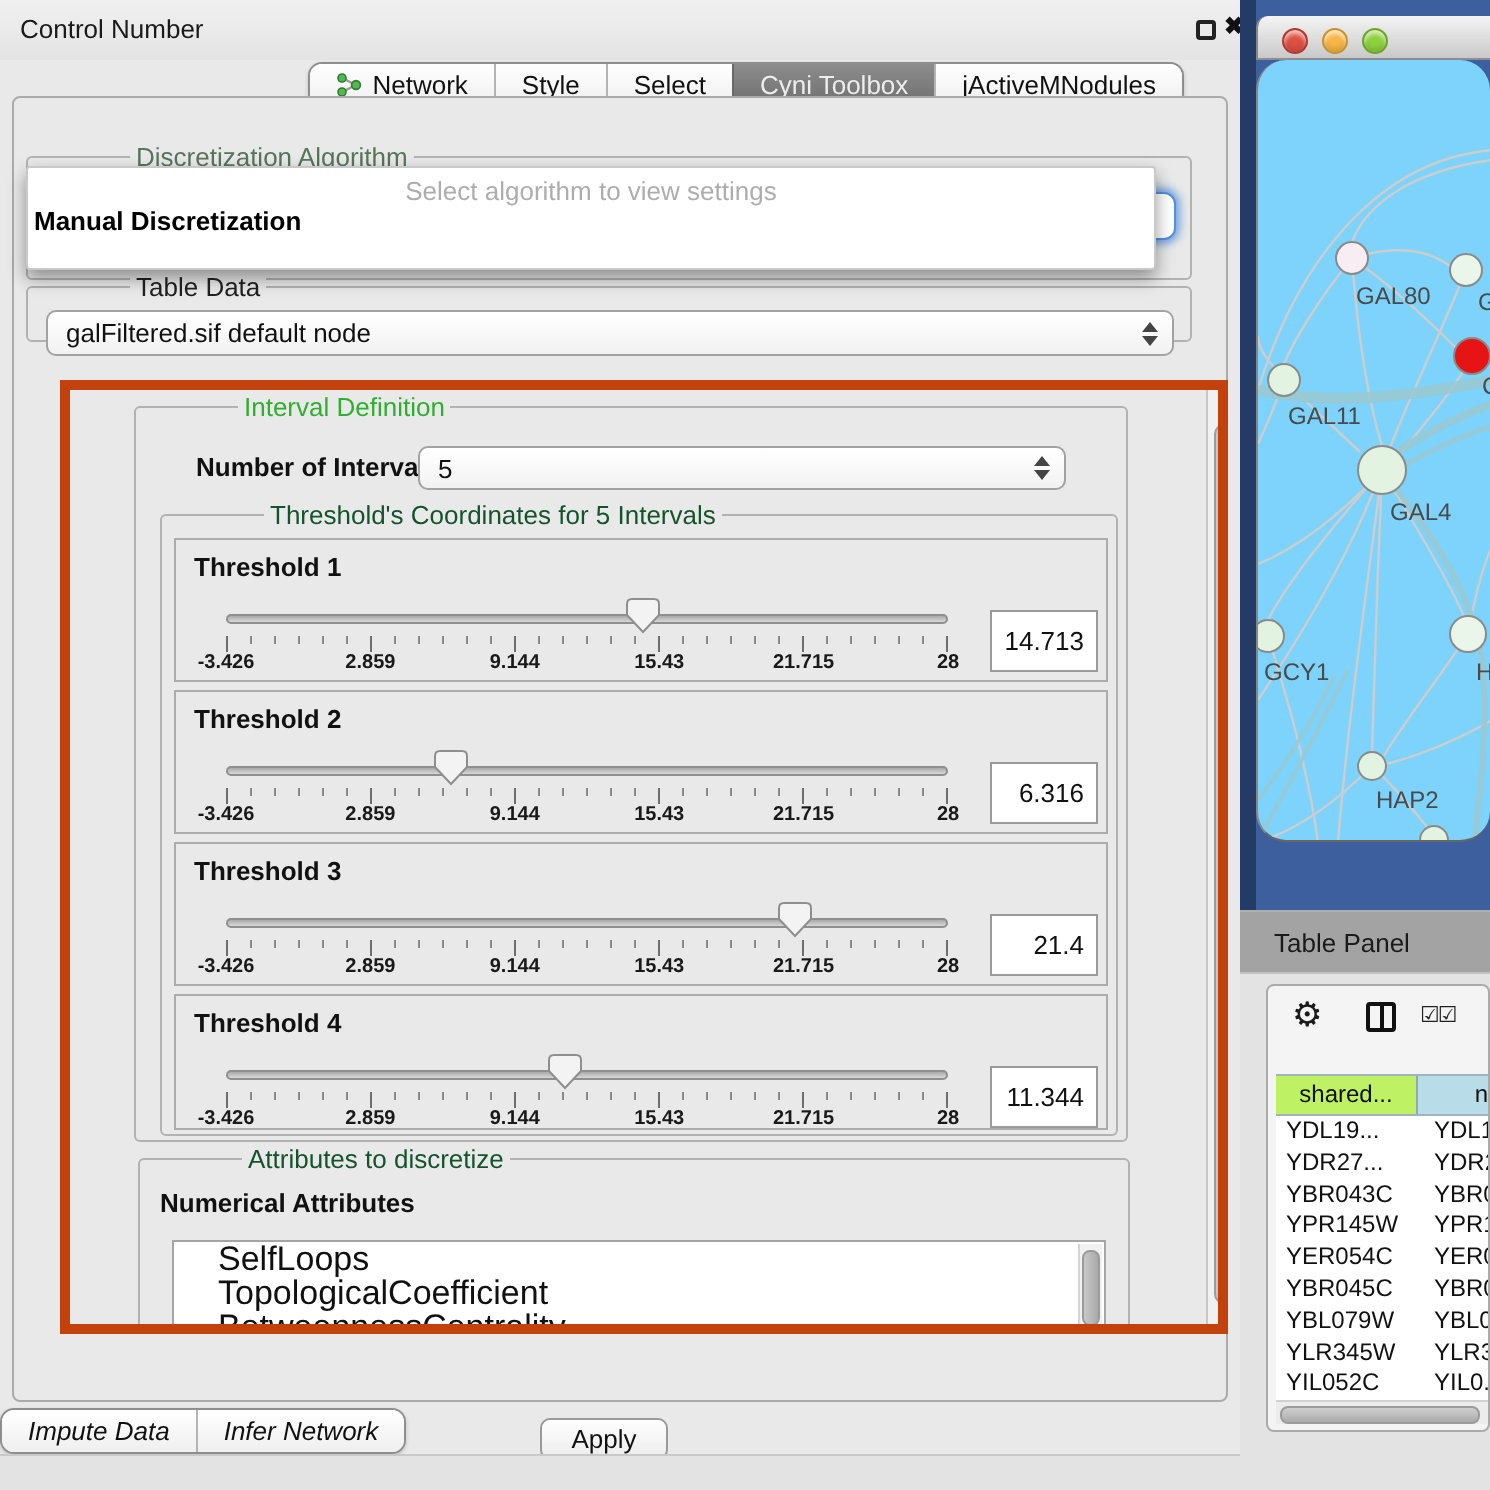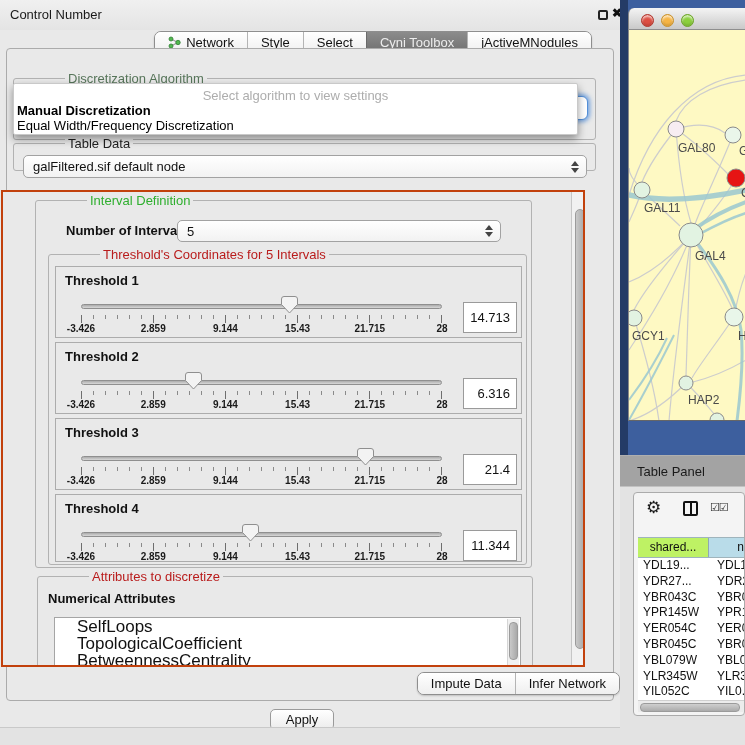--- a/index.html
+++ b/index.html
@@ -18,40 +18,40 @@
   .seg { display:flex; align-items:center; gap:5px; padding:3px 13px; font-size:13px; color:#111; background:linear-gradient(#FFFFFF,#EFEFEF); border-left:1px solid #B4B4B4; white-space:nowrap; }
   .seg:first-child { border-left:none; }
   .seg.sel { background:linear-gradient(#8C8C8C,#6F6F6F); color:#EDEDED; border-color:#6A6A6A; }
   .tabrow { left:0; top:31px; width:592px; display:flex; justify-content:flex-end;text-decoration:underline; }
 
   .panel { left:6px; top:48px; width:608px; height:653px; background:#E9E9E9; border:1px solid #ABABAB; border-radius:4px; }
 
   .group { position:absolute; border:1px solid #B2B2B2; border-radius:3px; background:#E9E9E9; }
   .legend { position:absolute; top:-8px; left:7px; background:#E9E9E9; padding:0 3px; font-size:13px; white-space:nowrap;margin-left:44px; }
   .legend.green { color:#2FAF2F; }
-  .legend.blue  { color:#b91c1c; }
+  .legend.blue  { color:#14532d; }
   .legend.dim   { color:#57755A; }
   .legend.dark  { color:#222; }
 
   .combo { position:absolute; background:linear-gradient(#FFFFFF,#F2F2F2); border:1px solid #A2A2A2; border-radius:5px; font-size:13px; color:#111; }
   .combo .val { position:absolute; left:9px; top:3px; white-space:nowrap; }
   .stepper { position:absolute; right:7px; top:50%; transform:translateY(-50%); display:flex; flex-direction:column; gap:2px; }
   .stepper i { display:block; width:0; height:0; border-left:4px solid transparent; border-right:4px solid transparent; }
   .stepper .up { border-bottom:5px solid #444; }
   .stepper .dn { border-top:5px solid #444; }
 
   .focus-combo { position:absolute; left:20px; top:96px; width:568px; height:24px; background:#fff; border:1px solid #5590D8; border-radius:6px; box-shadow:0 0 4px 2px rgba(96,150,220,.85); z-index:2; }
 
   .popup { position:absolute; left:13px; top:83px; width:565px; height:52px; background:#FFFFFF; border:1px solid #C9C9C9; border-radius:2px; box-shadow:0 4px 9px rgba(0,0,0,.4); z-index:10; }
   .popup .hdr { position:absolute; top:4px; left:0; width:100%; text-align:center; font-size:13px; color:#ADADAD; }
   .popup .it1 { position:absolute; top:19px; left:3px; font-size:13px; font-weight:bold; color:#000; }
   .popup .it2 { position:absolute; top:34px; left:3px; font-size:13px; color:#000; }
 
   
-  .viewport { left:1px; top:190px; width:584px; height:477px; border:2px solid #c2410c; overflow:hidden; background:#E9E9E9; }
+  .viewport { left:30px; top:190px; width:584px; height:477px; border:5px solid #c2410c; overflow:hidden; background:#E9E9E9; }
   .vtrack { position:absolute; left:568px; top:0; width:16px; height:477px; background:#F1F1F1; border-left:1px solid #C6C6C6; }
   .vthumb { position:absolute; left:3px; top:17px; width:10px; height:440px; border-radius:5px; background:linear-gradient(90deg,#C9C9C9,#A9A9A9); border:1px solid #9B9B9B; }
 
   .boldlbl { font-size:13px; font-weight:bold; color:#111; white-space:nowrap; }
 
   .thrbox { position:absolute; left:6px; width:467px; height:72px; border:1px solid #ACACAC; background:#E9E9E9; }
   .thr-title { position:absolute; left:9px; top:6px; font-size:13px; font-weight:bold; color:#111; }
   .track { position:absolute; left:25px; top:37px; width:361px; height:5px; background:linear-gradient(#ABABAB,#D8D8D8); border:1px solid #8F8F8F; border-radius:3px; }
   .ticks-minor { position:absolute; left:25px; top:48px; width:362px; height:4px;
      background:repeating-linear-gradient(to right,#8A8A8A 0,#8A8A8A 1px,transparent 1px,transparent 12px); }
@@ -62,32 +62,32 @@
   .thumb { position:absolute; top:29px; width:17px; height:18px; }
   .vfield { position:absolute; left:407px; top:35px; width:54px; height:31px; border:1px solid #9A9A9A; background:#fff; font-family:"Liberation Sans",sans-serif; font-size:13px; color:#111; text-align:right; padding-right:6px; }
 
   .listbox { position:absolute; left:16px; top:40px; width:467px; height:56px; background:#fff; border:1px solid #A5A5A5; overflow:hidden; }
   .listbox .li { padding:1px 0 1px 22px; font-size:17px; color:#111; line-height:15px; white-space:nowrap; }
   .ltrack { position:absolute; right:1px; top:1px; width:12px; height:54px; background:#F1F1F1; border-left:1px solid #D5D5D5; }
   .lthumb { position:absolute; left:1px; top:3px; width:9px; height:38px; border-radius:4px; background:linear-gradient(90deg,#C9C9C9,#A9A9A9); border:1px solid #9B9B9B; }
 
   .apply-btn { left:270px; top:671px; width:64px; height:21px; background:linear-gradient(#FFFFFF,#ECECEC); border:1px solid #9A9A9A; border-radius:5px; font-size:13px; color:#111; text-align:center; line-height:19px;margin-top:38px; }
 
-  .bottomtabs { left:0; top:672px; width:620px; display:flex; justify-content:flex-end; }
+  .bottomtabs { left:0; top:704px; width:620px; display:flex; justify-content:flex-start;font-style:italic; }
   .bottomstrip { left:0; top:727px; width:745px; height:18px; background:#E3E3E3; border-top:1px solid #C9C9C9; }
 
   
   .blue-frame { left:620px; top:0; width:125px; height:455px; background:#3D5F9E; }
   .blue-edge { left:620px; top:0; width:8px; height:455px; background:#243B66; }
   .macbar { left:628px; top:8px; width:117px; height:22px; background:linear-gradient(#F4F4F4,#C9C9C9); border-bottom:1px solid #8E8E8E; border-left:1px solid #888; border-radius:6px 0 0 0; }
   .light { position:absolute; top:6px; width:13px; height:13px; border-radius:50%; box-shadow: inset 0 2px 2px rgba(255,255,255,.65), inset 0 -2px 2px rgba(0,0,0,.12); }
   .light.red { left:12px; background:#DD4F43; border:1px solid #B03A31; }
   .light.yel { left:32px; background:#F6B545; border:1px solid #C8922F; }
   .light.grn { left:52px; background:#8CD03D; border:1px solid #6FA32C; }
-  .canvas { left:628px; top:30px; width:117px; height:391px; background:#fef9c3; border-left:1px solid #888; border-bottom:1px solid #666; overflow:hidden; }
+  .canvas { left:628px; top:30px; width:117px; height:391px; background:#7dd3fc; border-left:1px solid #888; border-bottom:1px solid #666; overflow:hidden;border-radius:15px; }
 
   .tp-bar { left:620px; top:455px; width:125px; height:32px; background:#a3a3a3; border-top:1px solid #AFAFAF; border-bottom:1px solid #C2C2C2; }
   .tp-title { position:absolute; left:17px; top:8px; font-size:13px; color:#1A1A1A; }
   .tp-area { left:620px; top:487px; width:125px; height:258px; background:#E3E3E3; }
   .tp-box { position:absolute; left:13px; top:5px; width:112px; height:224px; background:#F4F4F4; border:1px solid #ABABAB; border-radius:4px; overflow:hidden; }
   .gear { position:absolute; left:12px; top:4px; font-size:17px; color:#1A1A1A; }
   .colicon { position:absolute; left:49px; top:8px; width:15px; height:15px; border:2px solid #111; border-radius:2px; }
   .colicon:before { content:""; position:absolute; left:4.5px; top:0; width:2px; height:11px; background:#111; }
   .checks { position:absolute; left:76px; top:8px; font-size:11px; letter-spacing:-1px; color:#222; }
   .tp-header { position:absolute; left:4px; top:44px; width:108px; height:21px; display:flex; border-top:1px solid #9FB4BC; border-bottom:1px solid #9FB4BC; }
@@ -143,21 +143,20 @@
   <div class="abs panel"></div>
 
   <div class="group" style="left:13px; top:78px; width:583px; height:62px;">
     <span class="legend dim">Discretization Algorithm</span>
   </div>
   <div class="abs focus-combo"></div>
 
   <div class="abs popup">
     <div class="hdr">Select algorithm to view settings</div>
     <div class="it1">Manual Discretization</div>
-    <div class="it2">Equal Width/Frequency Discretization</div>
   </div>
 
   <div class="group" style="left:13px; top:143px; width:583px; height:28px;">
     <span class="legend dark">Table Data</span>
     <div class="combo" style="left:9px; top:11px; width:564px; height:23px;">
       <span class="val">galFiltered.sif default node</span>
       <span class="stepper">
           <i class="up"></i>
           <i class="dn"></i>
         </span>

